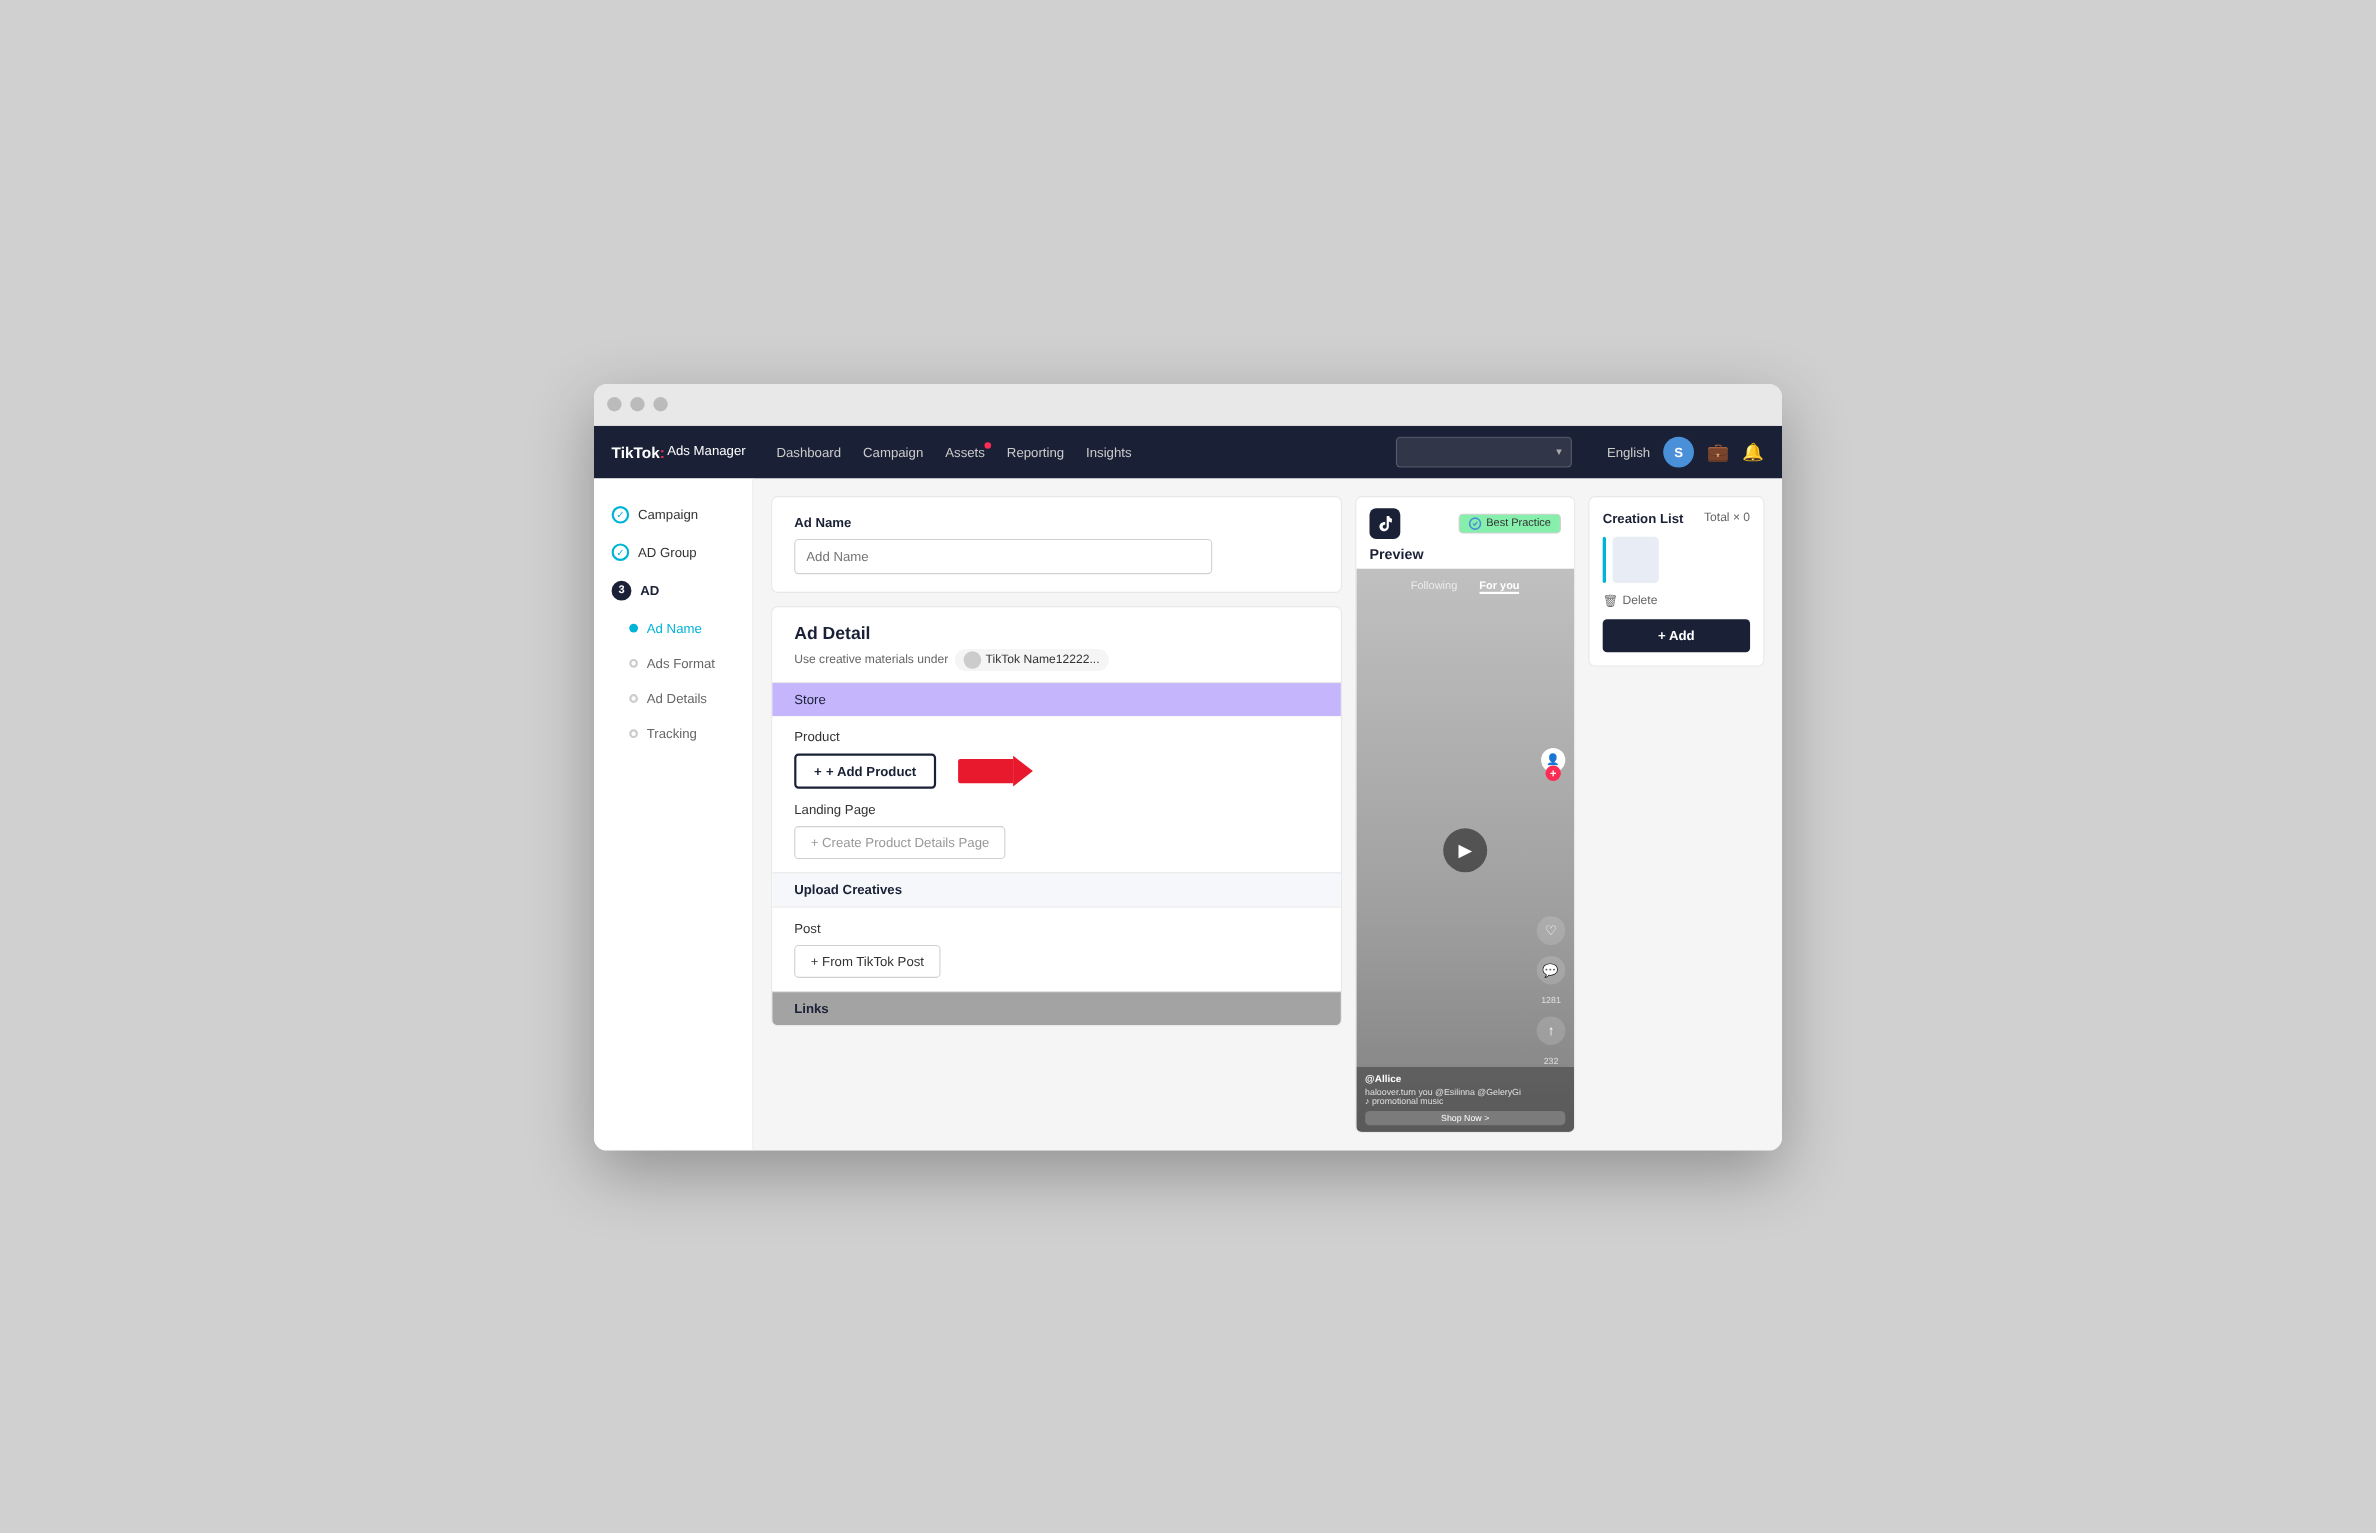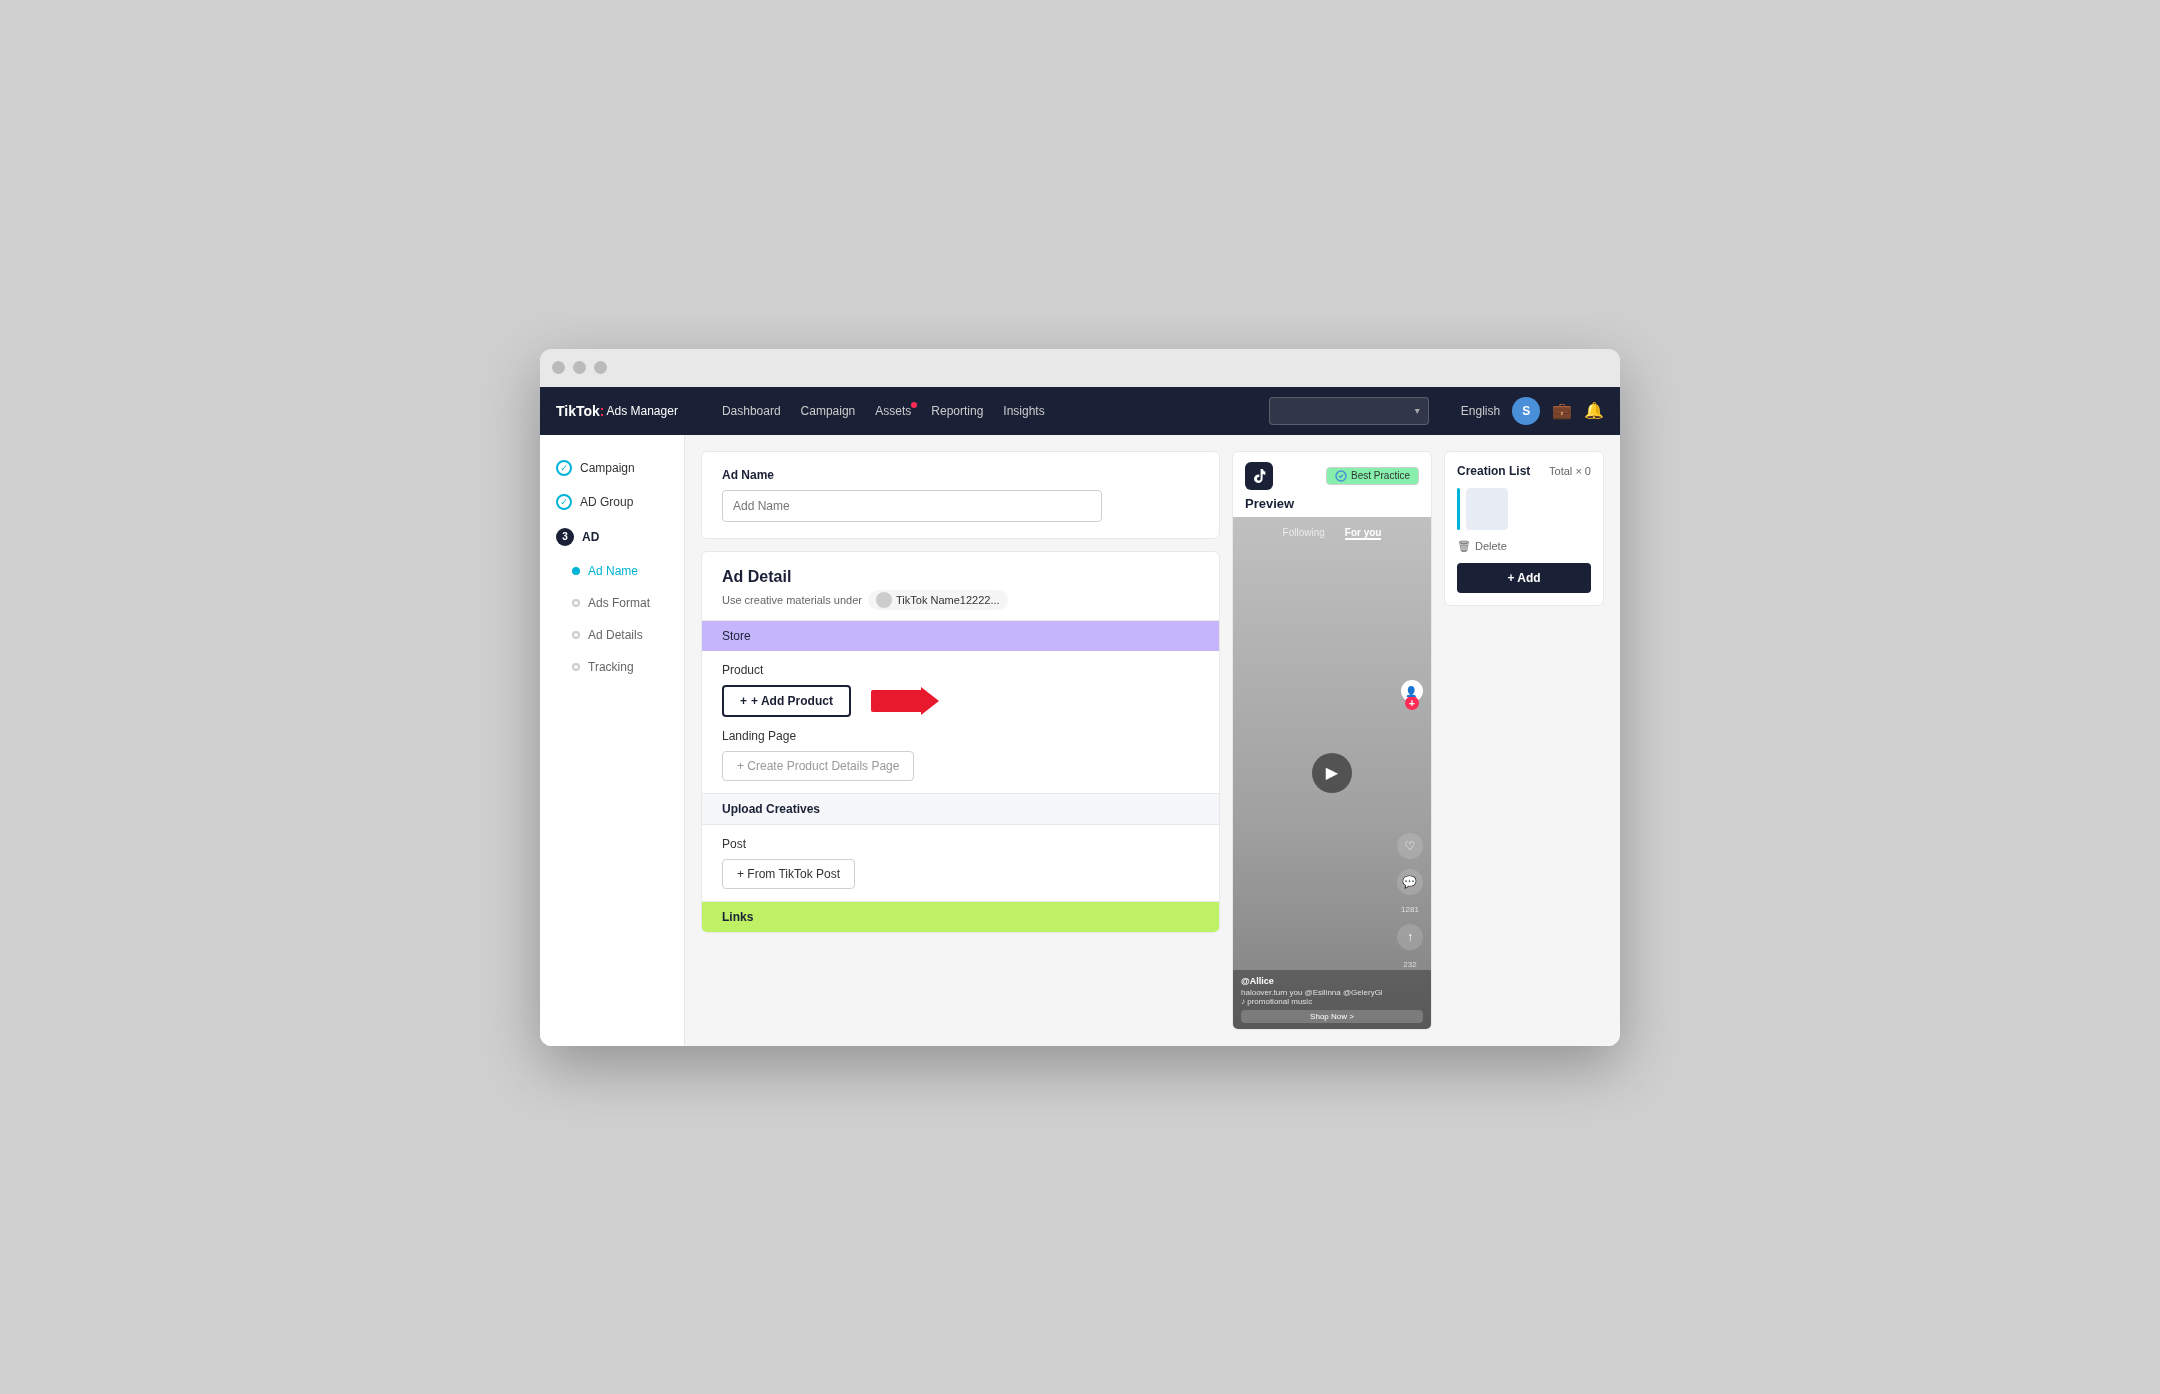--- a/index.html
+++ b/index.html
@@ -46,22 +46,21 @@
       background: #1a2035;
       height: 48px;
       display: flex;
       align-items: center;
       padding: 0 16px;
       gap: 0;
       flex-shrink: 0;
     }
     .nav-brand {
       display: flex;
-      align-items: center;
-      margin-right: 44px;
+      margin-right: 28px;
     }
     .nav-brand-text {
       color: white;
       font-size: 14px;
       font-weight: 700;
     }
     .nav-brand-after {
       color: white;
       font-size: 12px;
       margin-left: 2px;
@@ -367,21 +366,21 @@
       border-radius: 4px;
       padding: 7px 14px;
       font-size: 12px;
       color: #333;
       background: white;
       cursor: pointer;
       width: fit-content;
     }
     
     .links-row {
-      background: #bef264;
+      background: #a3a3a3;
       padding: 8px 20px;
       font-size: 12px;
       font-weight: 600;
       color: #1a2035;
       border-top: 1px solid #e8e8e8;
     }
     .cta-row {
       background: #f5f7fa;
       padding: 8px 20px;
       font-size: 12px;

